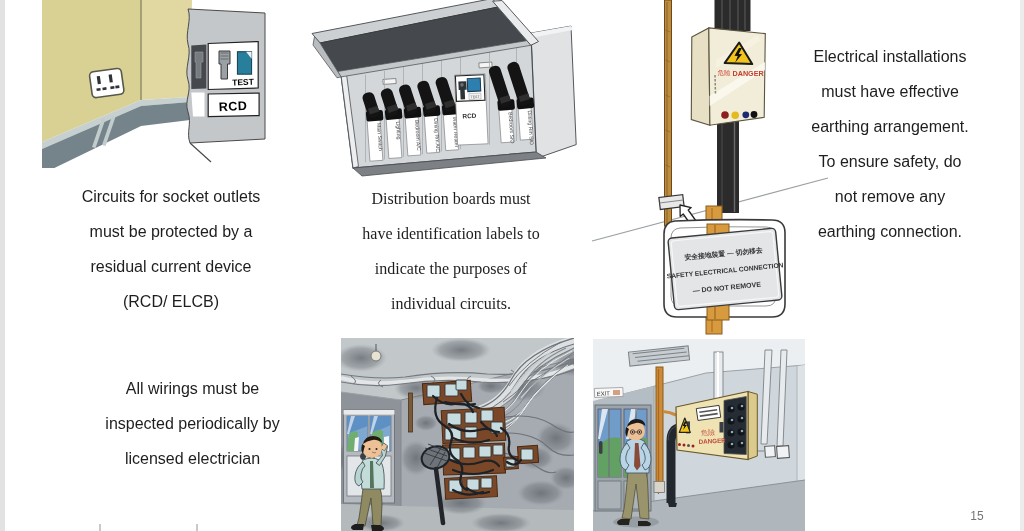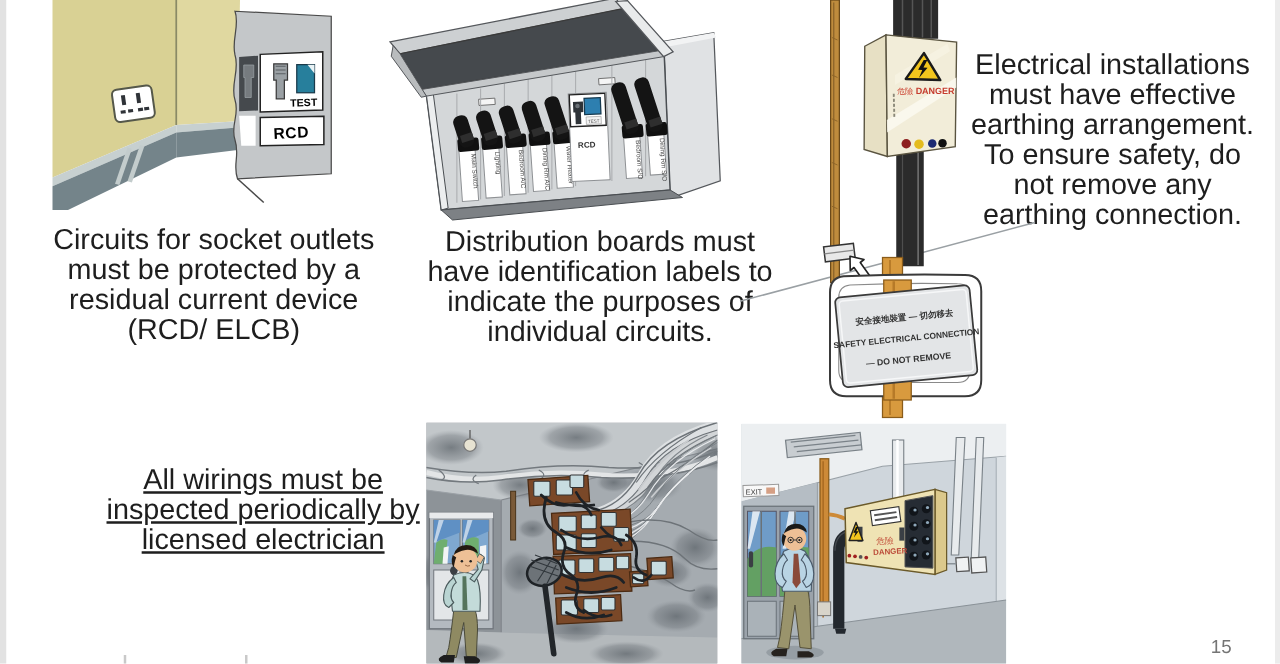--- a/index.html
+++ b/index.html
@@ -1,33 +1,33 @@
 <!DOCTYPE html>
 <html><head>
 <meta charset="utf-8">
 <style>
   html,body{margin:0;padding:0;}
   body{width:1024px;height:531px;overflow:hidden;background:#fff;
        font-family:"Liberation Sans",sans-serif;position:relative;}
   .txt{position:absolute;text-align:center;color:#1e1e1e;
-       font-size:23px;line-height:24px;letter-spacing:0px;}
+       font-size:16px;line-height:35px;letter-spacing:0px;}
   #leftstrip{position:absolute;left:0;top:0;width:5px;height:531px;background:#e2e2e2;}
   #rightstrip{position:absolute;left:1020px;top:0;width:4px;height:531px;background:#ececec;}
   #pagenum{position:absolute;left:952px;top:509px;width:50px;text-align:center;
-           color:#757575;font-size:15px;}
+           color:#757575;font-size:12px;}
   .ill{position:absolute;}
 </style>
 </head>
 <body>
 <div id="leftstrip"></div>
 
 <div class="txt" style="left:31px;top:178.5px;width:280px;">Circuits for socket outlets<br>must be protected by a<br>residual current device<br>(RCD/ ELCB)</div>
-<div class="txt" style="left:340px;top:180.5px;width:280px;">Distribution boards must<br>have identification labels to<br>indicate the purposes of<br>individual circuits.</div>
+<div class="txt" style="left:311px;top:180.5px;width:280px;font-family:Liberation Serif, serif;">Distribution boards must<br>have identification labels to<br>indicate the purposes of<br>individual circuits.</div>
 <div class="txt" style="left:770px;top:39px;width:240px;">Electrical installations<br>must have effective<br>earthing arrangement.<br>To ensure safety, do<br>not remove any<br>earthing connection.</div>
-<div class="txt" style="left:70px;top:370.5px;width:281px;text-decoration:underline;">All wirings must be<br>inspected periodically by<br>licensed electrician</div>
+<div class="txt" style="left:52px;top:370.5px;width:281px;">All wirings must be<br>inspected periodically by<br>licensed electrician</div>
 <div id="rightstrip"></div>
 <div style="position:absolute;left:99px;top:524px;width:2px;height:7px;background:#c9c9c9;"></div>
 <div style="position:absolute;left:196px;top:524px;width:2px;height:7px;background:#c9c9c9;"></div>
 <div id="pagenum">15</div>
 
 <svg class="ill" style="left:40px;top:0px;" width="226" height="168" viewBox="0 0 226 168">
 
 <polygon points="2,0 101,0 101,100 2,142" fill="#d9d194"></polygon>
 
 <polygon points="101,0 152,0 150,97 101,100" fill="#e0d8a0"></polygon>

